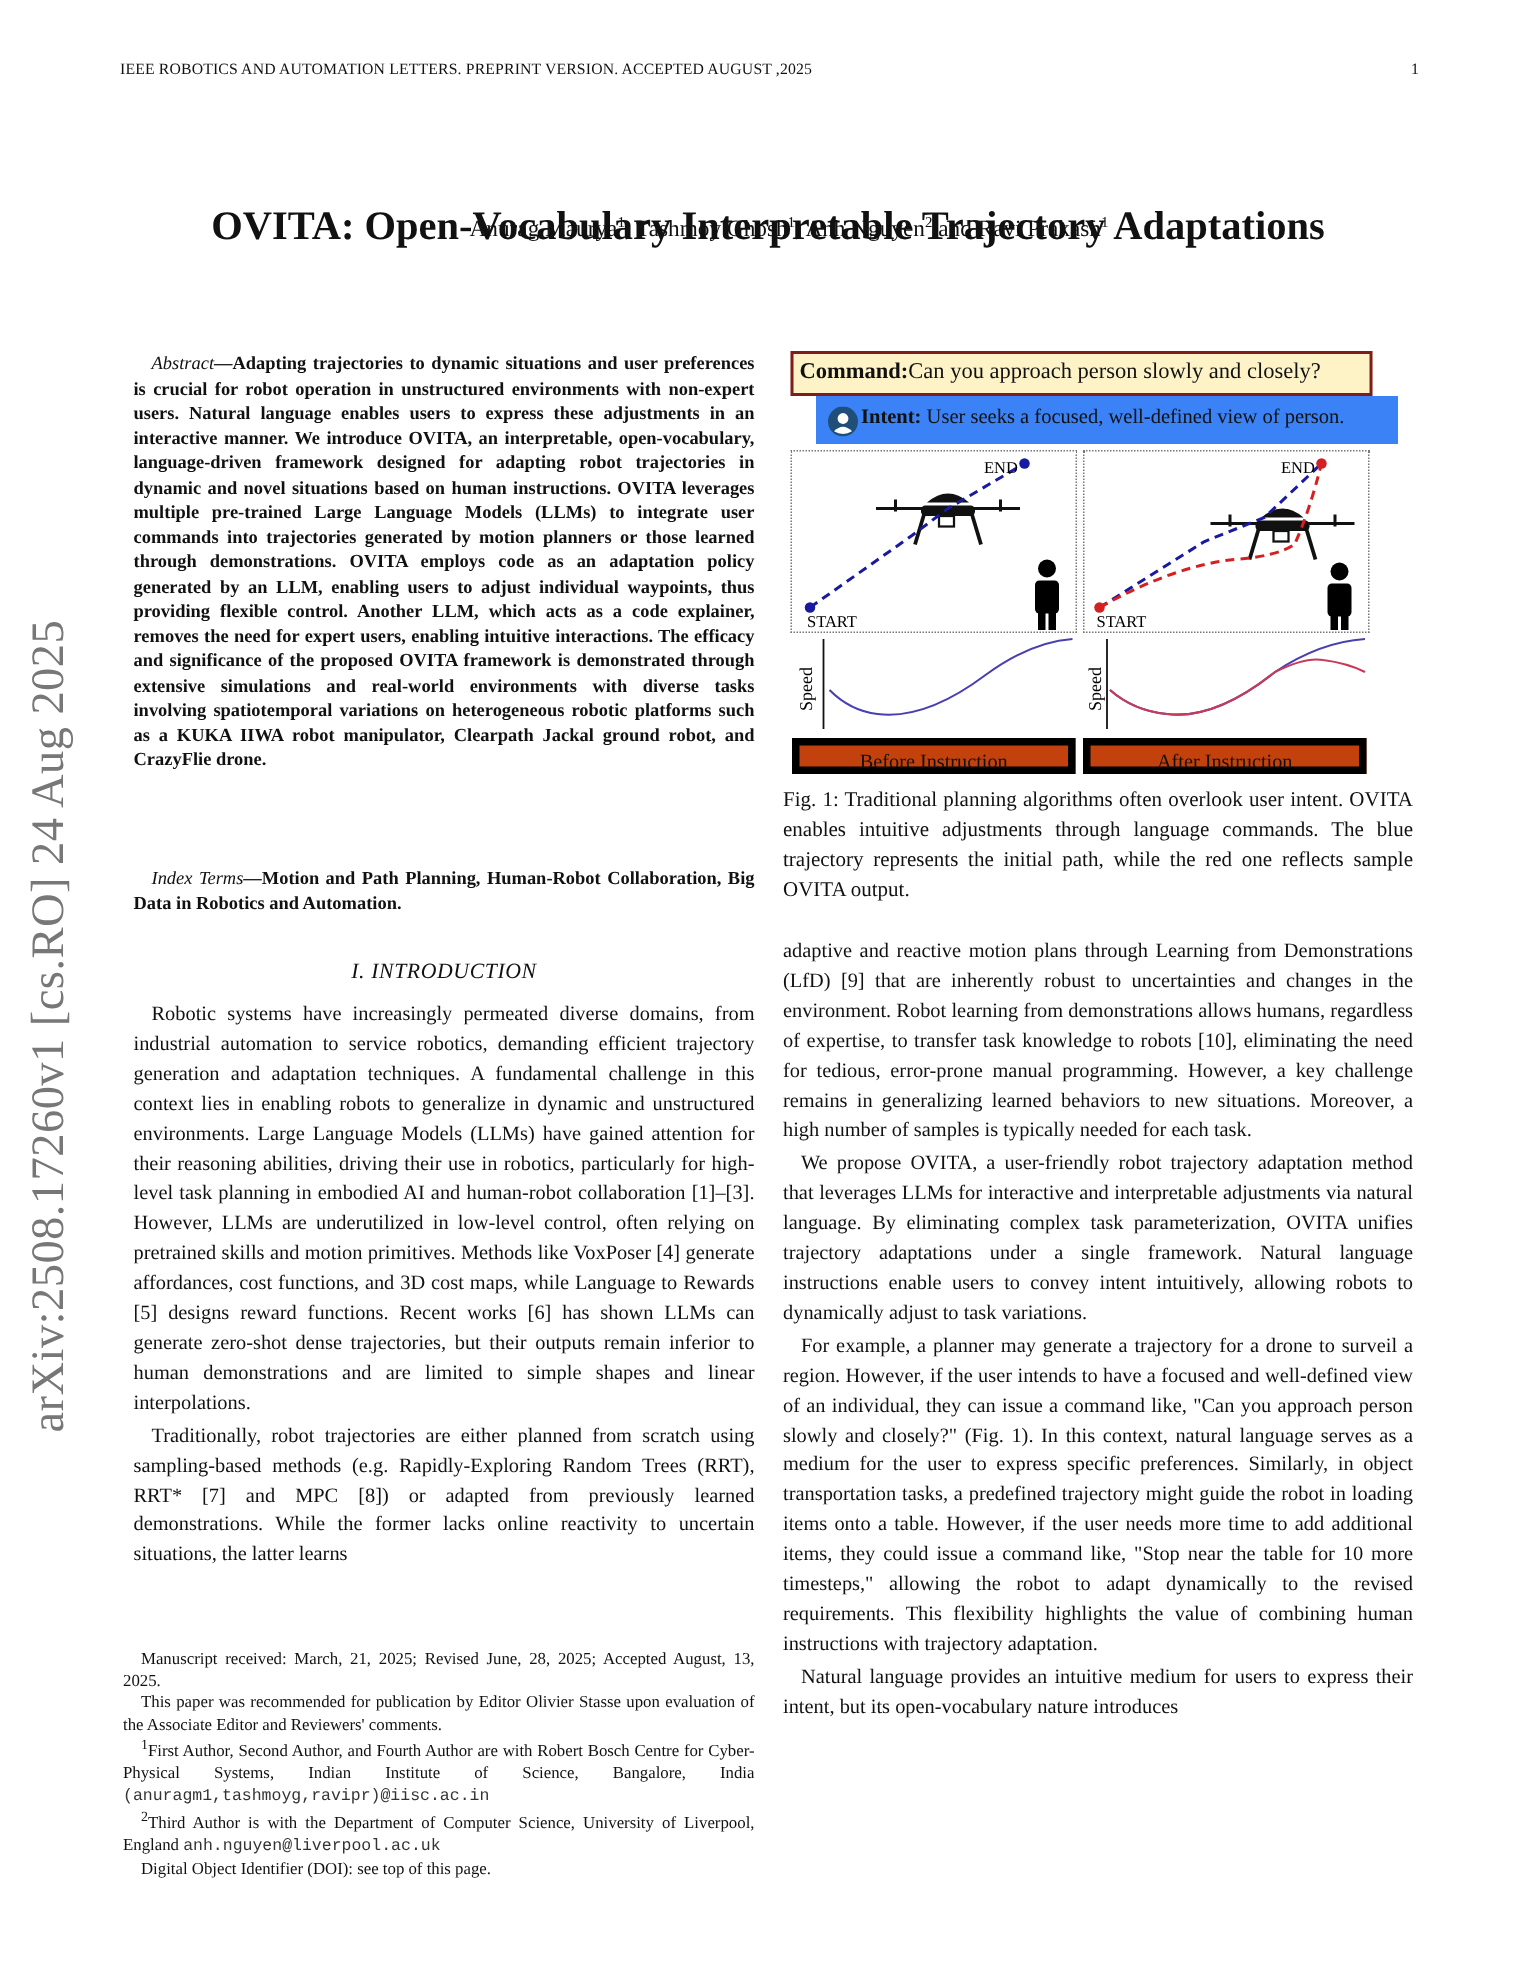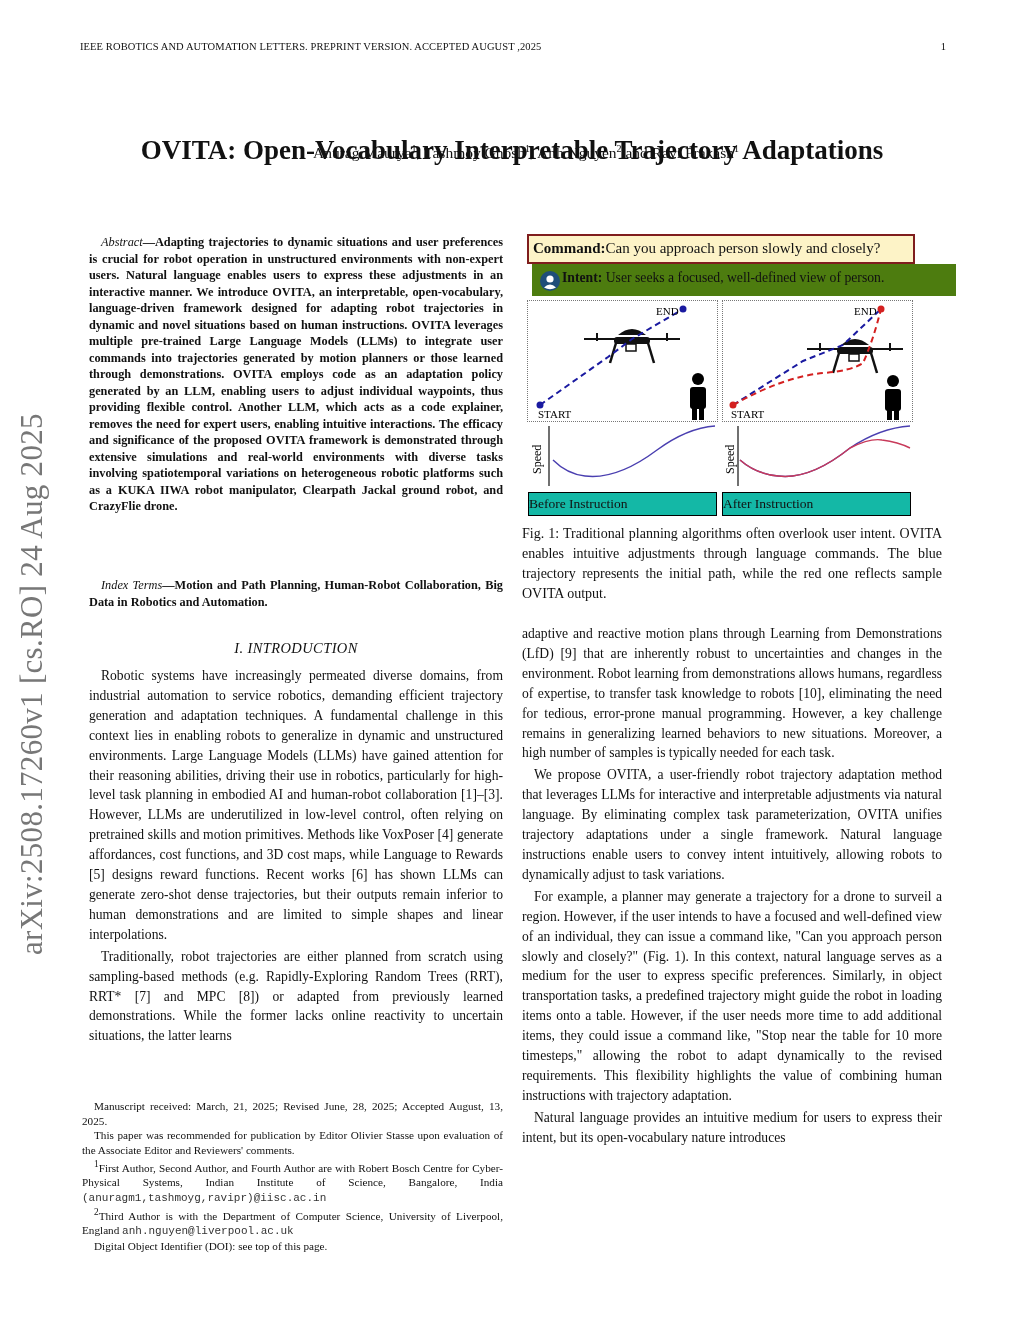--- a/index.html
+++ b/index.html
@@ -28,30 +28,30 @@
   p.indent { text-indent: 12px; margin-bottom: 2px; }
 
   .footnotes { position: absolute; top: 1099px; left: 82px; width: 421px; font-size: 11.2px; line-height: 14.5px; text-align: justify; }
   .footnotes p { text-indent: 12px; }
   .mono { font-family: "Liberation Mono", "DejaVu Sans Mono", monospace; font-size: 11px; color: #333; }
 
   
   .figure { position: absolute; top: 234px; left: 527px; width: 388px; height: 286px; }
   .cmd-box { position: absolute; left: 0; top: 0; width: 388px; height: 30px; background: #fdf3c7; border: 2px solid #7f1d1d; font-size: 15px; padding: 4px 4px; white-space: nowrap; }
   .cmd-box b { font-weight: bold; }
-  .intent-box { position: absolute; left: 5px; top: 30px; width: 424px; height: 32px; background: #4d7c0f; font-size: 13.7px; padding: 6px 4px 4px 30px; white-space: nowrap; }
+  .intent-box { position: absolute; left: 17px; top: 30px; width: 388px; height: 32px; background: #3b82f6; font-size: 13.7px; padding: 6px 4px 4px 30px; white-space: nowrap; }
   .intent-box b { font-weight: bold; }
   .user-icon { position: absolute; left: 8px; top: 7px; width: 20px; height: 20px; }
   .panel { position: absolute; top: 66px; width: 191px; height: 122px; border: 1.5px dotted #777; }
   .panel-l { left: 0; }
   .panel-r { left: 195px; }
   .plot { position: absolute; top: 190px; width: 191px; height: 68px; }
   .plot-l { left: 0; }
   .plot-r { left: 195px; }
-  .fig-label { position: absolute; top: 258px; width: 189px; height: 24px; background: #14b8a6; border: 1px solid #000000; font-size: 13.5px; line-height: 22px; }
+  .fig-label { position: absolute; top: 258px; width: 189px; height: 24px; background: #c2410c; border: 5px solid #000000; font-size: 13.5px; text-align: center; line-height: 22px; }
   .fig-label-l { left: 1px; }
   .fig-label-r { left: 195px; }
   .caption { position: absolute; top: 524px; left: 522px; width: 420px; font-size: 14px; line-height: 20px; text-align: justify; }
   .right-body { top: 624px; }
 </style>
 </head>
 <body>
 
 <div class="running-head">
   <span>IEEE ROBOTICS AND AUTOMATION LETTERS. PREPRINT VERSION. ACCEPTED AUGUST ,2025</span>

